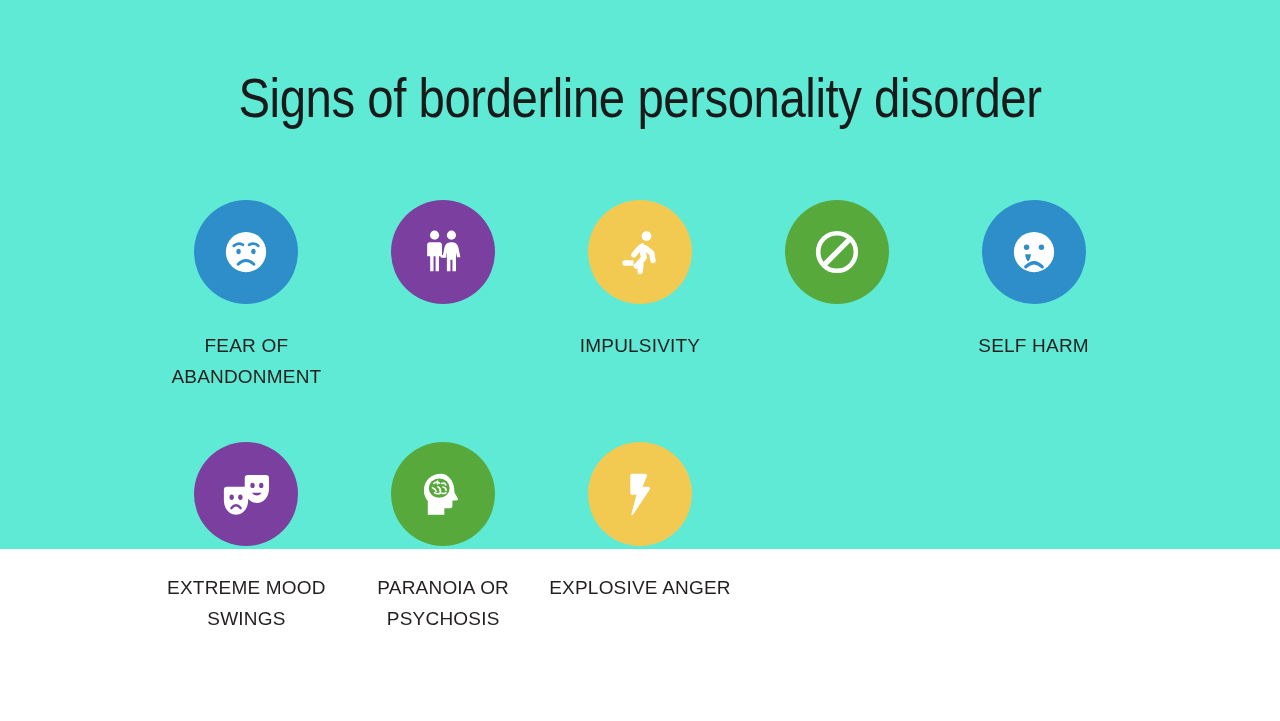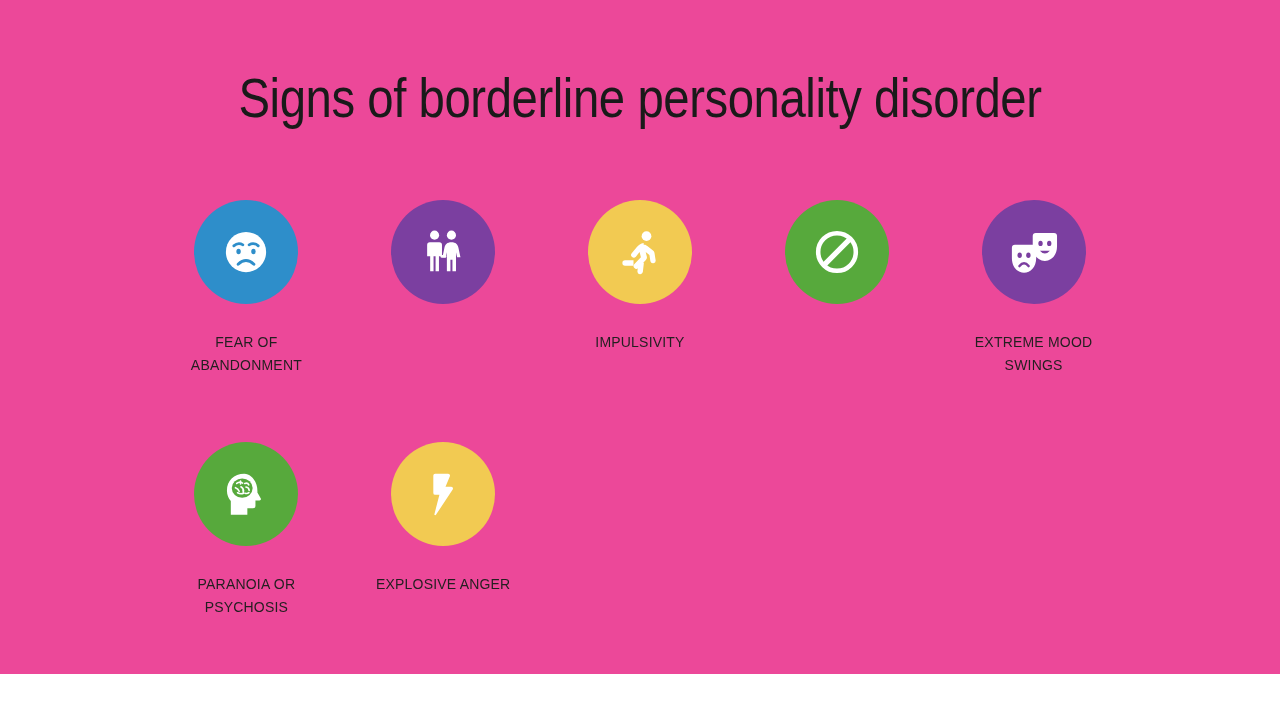--- a/index.html
+++ b/index.html
@@ -8,22 +8,22 @@
     width: 1280px;
     height: 721px;
     background: #ffffff;
     font-family: "Liberation Sans", sans-serif;
     overflow: hidden;
   }
 
   #infographic {
     position: relative;
     width: 1280px;
-    height: 674px;
-    background: #ec4899;
+    height: 549px;
+    background: #5eead4;
   }
 
   
   .title {
     position: absolute;
     top: 66px;
     left: 0;
     width: 1280px;
     text-align: center;
     font-family: "Liberation Sans", sans-serif;
@@ -62,21 +62,21 @@
     justify-content: center;
     flex: 0 0 auto;
   }
 
   .circle svg { display: block; }
 
   .label {
     margin-top: 27px;
     text-align: center;
     font-family: "Liberation Sans", sans-serif;
-    font-size: 14px;
+    font-size: 19px;
     font-weight: 400;
     line-height: 1.62;
     letter-spacing: 0.2px;
     color: #231f20;
     max-width: 190px;
     white-space: pre-line;
   }
 </style>
 </head>
 <body>
@@ -152,20 +152,34 @@
       <div class="circle" style="background:#57A93C">
         <span>
           <svg width="56" height="56" viewBox="0 0 64 64">
             <circle cx="32" cy="32" r="21.5" fill="none" stroke="#ffffff" stroke-width="5.2"></circle>
             <rect x="29" y="9.5" width="6" height="45" rx="3" fill="#ffffff" transform="rotate(45 32 32)"></rect>
           </svg>
         </span>
       </div>
     </div>
 
+    <div class="cell">
+      <div class="circle" style="background:#2E8ECA">
+        <span>
+          <svg width="56" height="56" viewBox="0 0 64 64">
+            <circle cx="32" cy="32" r="23" fill="#ffffff"></circle>
+            <circle cx="23.5" cy="26.5" r="3.1" fill="#2E8ECA"></circle>
+            <circle cx="40.5" cy="26.5" r="3.1" fill="#2E8ECA"></circle>
+            <path d="M22 34.5 c0 4 1.8 7.2 3.2 8.4 c1.4 -1.2 3.2 -4.4 3.2 -8.4 z" fill="#2E8ECA"></path>
+            <path d="M22.5 49 q9.5 -9.5 19 0" stroke="#2E8ECA" stroke-width="3.6" fill="none" stroke-linecap="round"></path>
+          </svg>
+        </span>
+      </div>
+      <div class="label">SELF HARM</div>
+    </div>
 
     <div class="cell">
       <div class="circle" style="background:#7B3FA0">
         <span>
           <svg width="58" height="58" viewBox="0 0 64 64">
 
             <path d="M34 11 h20 a3.4 3.4 0 0 1 3.4 3.4 v11.4
                      c0 9.6 -6.2 16 -13.4 16 s-13.4 -6.4 -13.4 -16
                      v-11.4 a3.4 3.4 0 0 1 3.4 -3.4 z" fill="#ffffff"></path>
             <ellipse cx="39.2" cy="22.5" rx="2.4" ry="3" fill="#7B3FA0"></ellipse>

